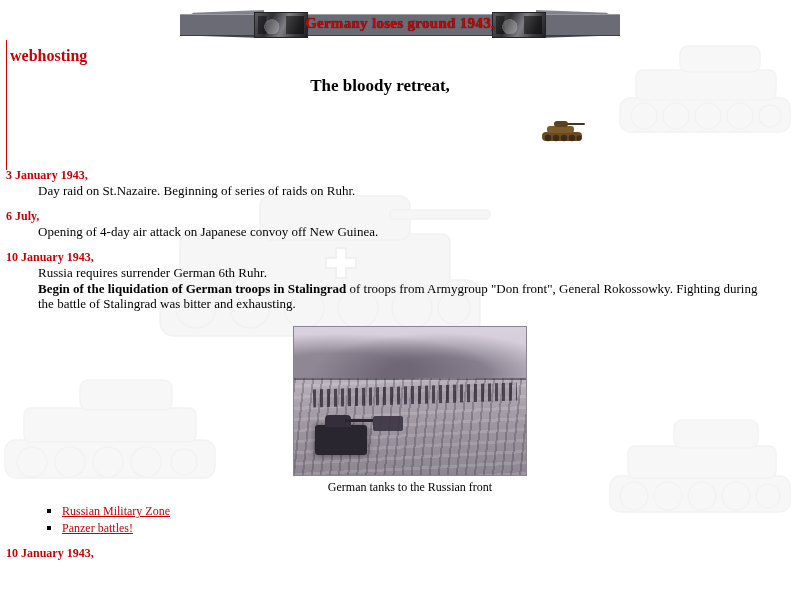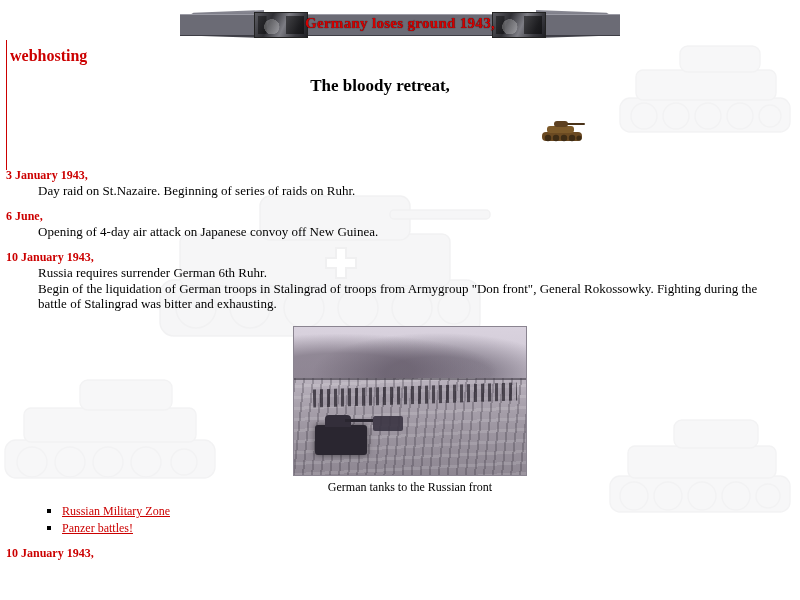--- a/index.html
+++ b/index.html
@@ -160,21 +160,21 @@
     font-weight: bold;
     color: #cc0000;
   }
   .entry-body {
     margin: 0 0 0 38px;
     padding-right: 38px;
     font-size: 13px;
     line-height: 1.22;
     color: #000;
   }
-  .entry-body b { font-weight: normal; }
+  .entry-body b { font-weight: bold; }
 
   
   #figure {
     margin: 14px 0 6px 0;
     text-align: center;
     padding-left: 20px;
   }
   #figure-image {
     width: 232px;
     height: 148px;
@@ -371,21 +371,21 @@
 </div>
 
 <div id="content">
 
   <div class="entry">
     <p class="entry-date">3 January 1943,</p>
     <p class="entry-body">Day raid on St.Nazaire. Beginning of series of raids on Ruhr.</p>
   </div>
 
   <div class="entry">
-    <p class="entry-date">6 June,</p>
+    <p class="entry-date">6 July,</p>
     <p class="entry-body">Opening of 4-day air attack on Japanese convoy off New Guinea.</p>
   </div>
 
   <div class="entry">
     <p class="entry-date">10 January 1943,</p>
     <p class="entry-body">Russia requires surrender German 6th Ruhr.</p>
     <p class="entry-body"><b>Begin of the liquidation of German troops in Stalingrad</b><span> of troops from Armygroup "Don front", General Rokossowky. Fighting during the battle of Stalingrad was bitter and exhausting.</span></p>
   </div>
 
   <div id="figure">

